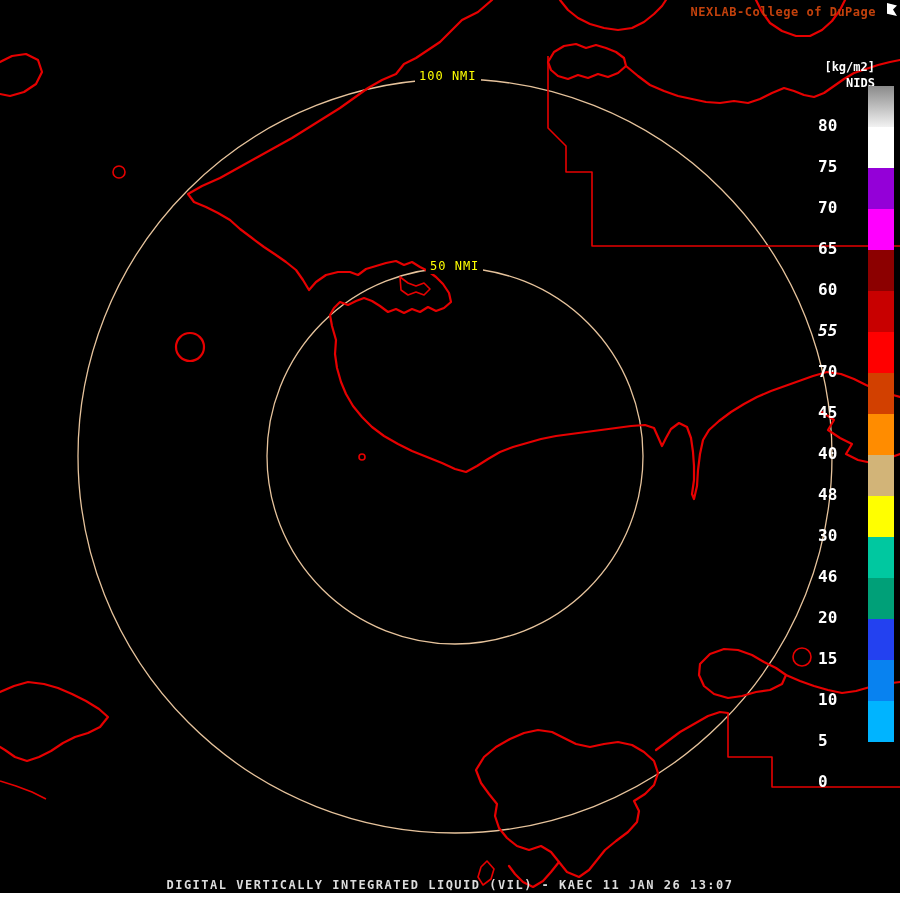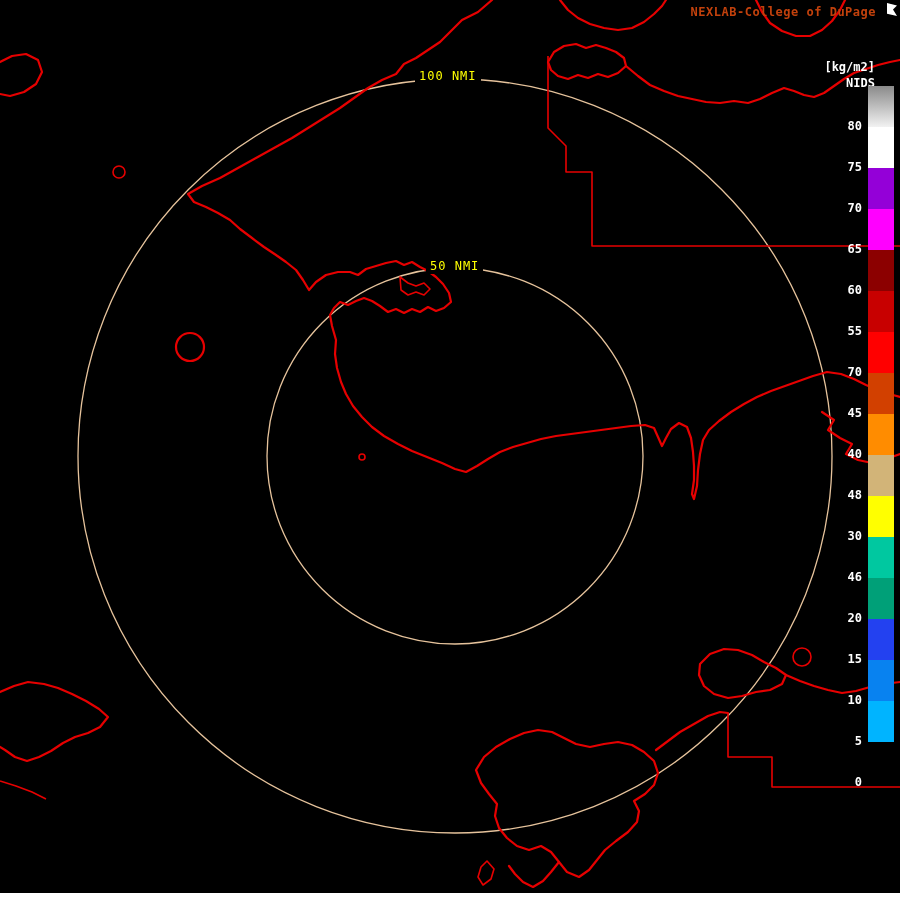--- a/index.html
+++ b/index.html
@@ -27,22 +27,22 @@
     position:absolute; top:3px; right:3px; width:10px; height:13px; background:#fff;
     clip-path: polygon(0 0, 100% 20%, 60% 50%, 100% 100%, 0 82%);
   }
   .cb-title { position:absolute; top:45px; right:25px; color:#fff; font-size:12px; font-weight:bold;margin-top:31px; }
   .cb-units { position:absolute; top:60px; right:25px; color:#fff; font-size:12px; font-weight:bold; }
 
   .cb-segments { position:absolute; top:86px; right:6px; width:26px; }
   .cb-seg { width:26px; height:41px; }
   .cb-labels { position:absolute; top:86px; right:38px; width:44px; height:700px; }
   .cb-label {
-    position:absolute; right:0; width:44px; text-align:right;
-    color:#fff; font-size:12px; font-weight:bold; line-height:14px;
+    position:absolute; right:0; width:44px; text-align:left;
+    color:#fff; font-size:16px; font-weight:bold; line-height:14px;
   }
 
   .footer {
     position:absolute; top:878px; left:0; width:900px; text-align:center;
     color:#dcdcdc; font-size:12px; font-weight:bold; letter-spacing:1.5px; white-space:nowrap;
   }
   .bottom-bar { position:absolute; left:0; bottom:0; width:900px; height:7px; background:#fff; }
 </style>
 </head>
 <body>
@@ -106,29 +106,30 @@
       <div class="cb-seg" style="background: rgb(8, 130, 240);"></div>
       <div class="cb-seg" style="background: rgb(0, 180, 255);"></div>
       <div class="cb-seg" style="background: rgb(0, 0, 0);"></div>
     </div>
   <div class="cb-labels">
       <div class="cb-label" style="top: 33px; color: rgb(255, 255, 255);">80</div>
       <div class="cb-label" style="top: 74px; color: rgb(255, 255, 255);">75</div>
       <div class="cb-label" style="top: 115px; color: rgb(255, 255, 255);">70</div>
       <div class="cb-label" style="top: 156px; color: rgb(255, 255, 255);">65</div>
       <div class="cb-label" style="top: 197px; color: rgb(255, 255, 255);">60</div>
-      <div class="cb-label" style="top: 238px; color: rgb(255, 255, 255);">55</div>
+      <div class="cb-label" style="top: 238px; color: rgb(255, 255, 255); font-style: italic;">55</div>
       <div class="cb-label" style="top: 279px; color: rgb(255, 255, 255);">70</div>
       <div class="cb-label" style="top: 320px; color: rgb(255, 255, 255);">45</div>
       <div class="cb-label" style="top: 361px; color: rgb(255, 255, 255);">40</div>
       <div class="cb-label" style="top: 402px; color: rgb(255, 255, 255);">48</div>
       <div class="cb-label" style="top: 443px; color: rgb(255, 255, 255);">30</div>
       <div class="cb-label" style="top: 484px; color: rgb(255, 255, 255);">46</div>
       <div class="cb-label" style="top: 525px; color: rgb(255, 255, 255);">20</div>
       <div class="cb-label" style="top: 566px; color: rgb(255, 255, 255);">15</div>
       <div class="cb-label" style="top: 607px; color: rgb(255, 255, 255);">10</div>
       <div class="cb-label" style="top: 648px; color: rgb(255, 255, 255);">5</div>
       <div class="cb-label" style="top: 689px; color: rgb(255, 255, 255);">0</div>
     </div>
 
+  <div class="footer">DIGITAL VERTICALLY INTEGRATED LIQUID (VIL) - KAEC 11 JAN 26 13:07</div>
   <div class="bottom-bar"></div>
 
 </div>
 
 </body></html>

